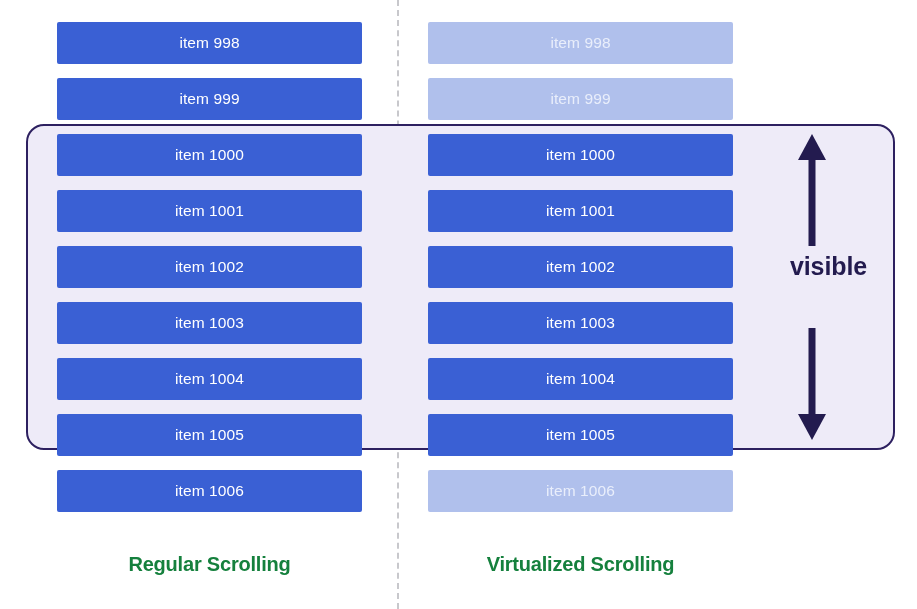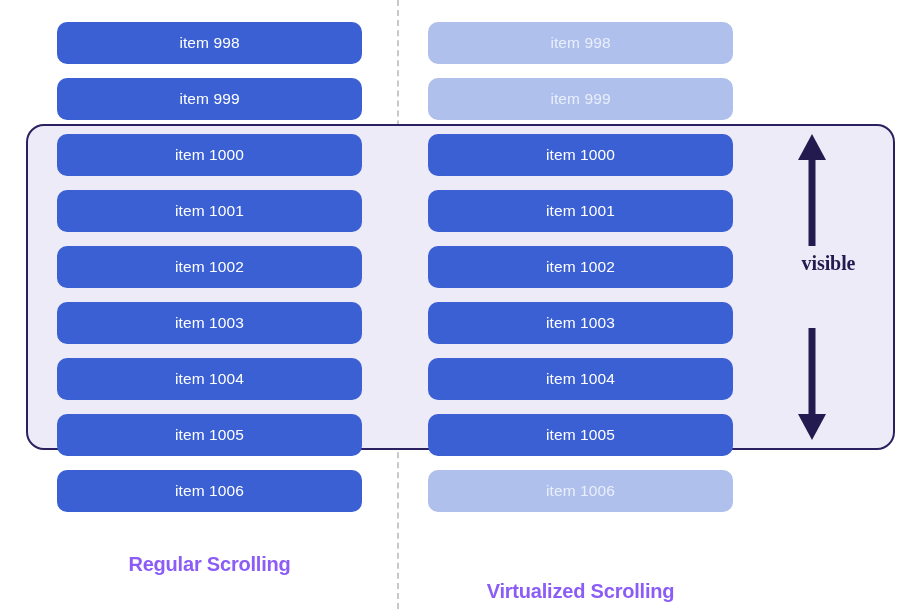--- a/index.html
+++ b/index.html
@@ -62,21 +62,21 @@
     position: absolute;
     left: 0;
     width: 305px;
     height: 42px;
     line-height: 42px;
     text-align: center;
     font-size: 15.5px;
     letter-spacing: 0.1px;
     color: #ffffff;
     background: #3a60d4;
-    border-radius: 10px;
+    border-radius: 2px;
     box-sizing: border-box;
     white-space: nowrap;
   }
   .item-bar.faded {
     background: #b0c0ec;
     color: #e9eefb;
   }
 
   
   .arrow-group {
@@ -92,44 +92,43 @@
     position: absolute;
     left: 0;
     top: 0;
   }
   .viewport-label {
     position: absolute;
     left: 0px;
     top: 128px;
     width: 133px;
     text-align: center;
-    font-size: 20px;
+    font-size: 25px;
     font-weight: bold;
     color: #231b4f;
     line-height: 1.18;
     letter-spacing: -0.1px;
-    font-family: Liberation Serif, serif;
   }
 
   
   .caption {
     position: absolute;
     top: 549px;
     height: 30px;
     line-height: 30px;
     font-size: 20px;
     font-weight: bold;
-    color: #8b5cf6;
+    color: #15803d;
     text-align: center;
     letter-spacing: -0.2px;
     z-index: 3;
     white-space: nowrap;
   }
   .caption.left  { left: 57px;  width: 305px; }
-  .caption.right { left: 428px; width: 305px; margin-top: 27px; }
+  .caption.right { left: 428px; width: 305px; }
 </style>
 </head>
 <body>
 
 <div id="canvas">
 
   <div class="divider"></div>
 
   <div class="viewport-box"></div>
 

